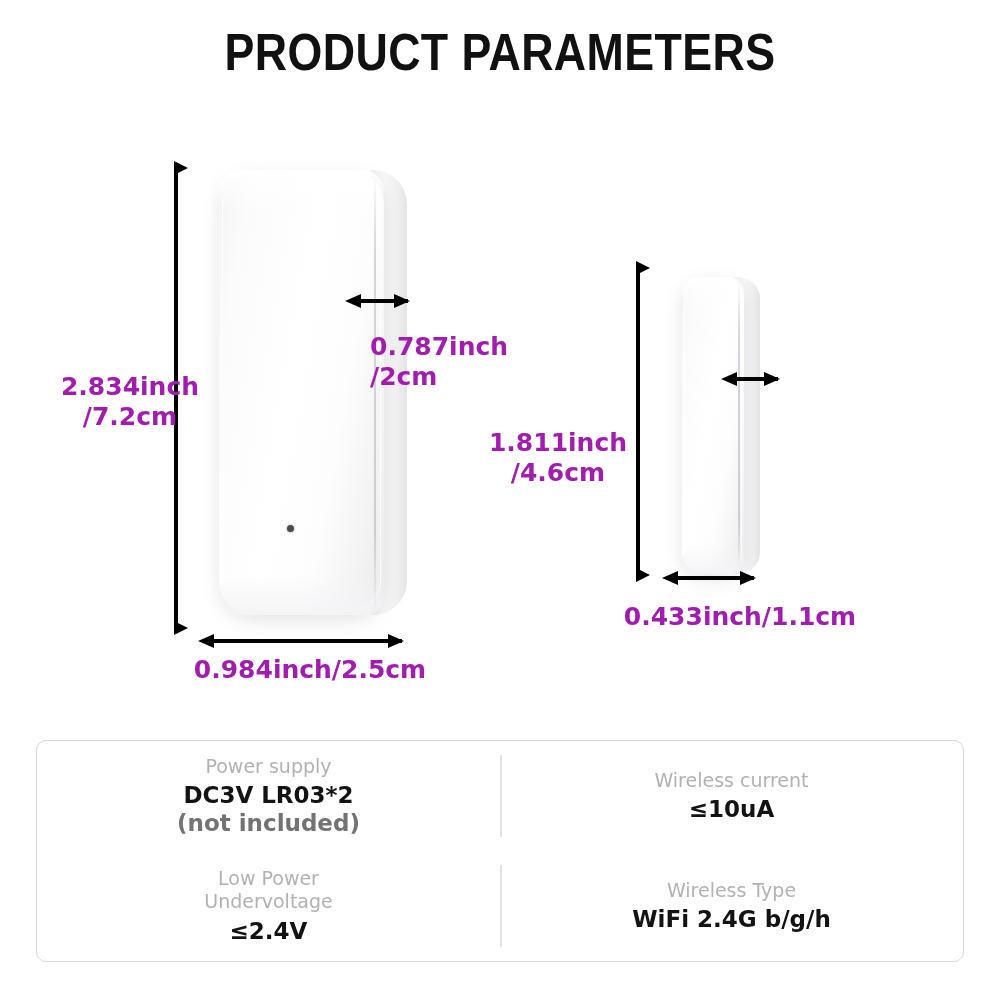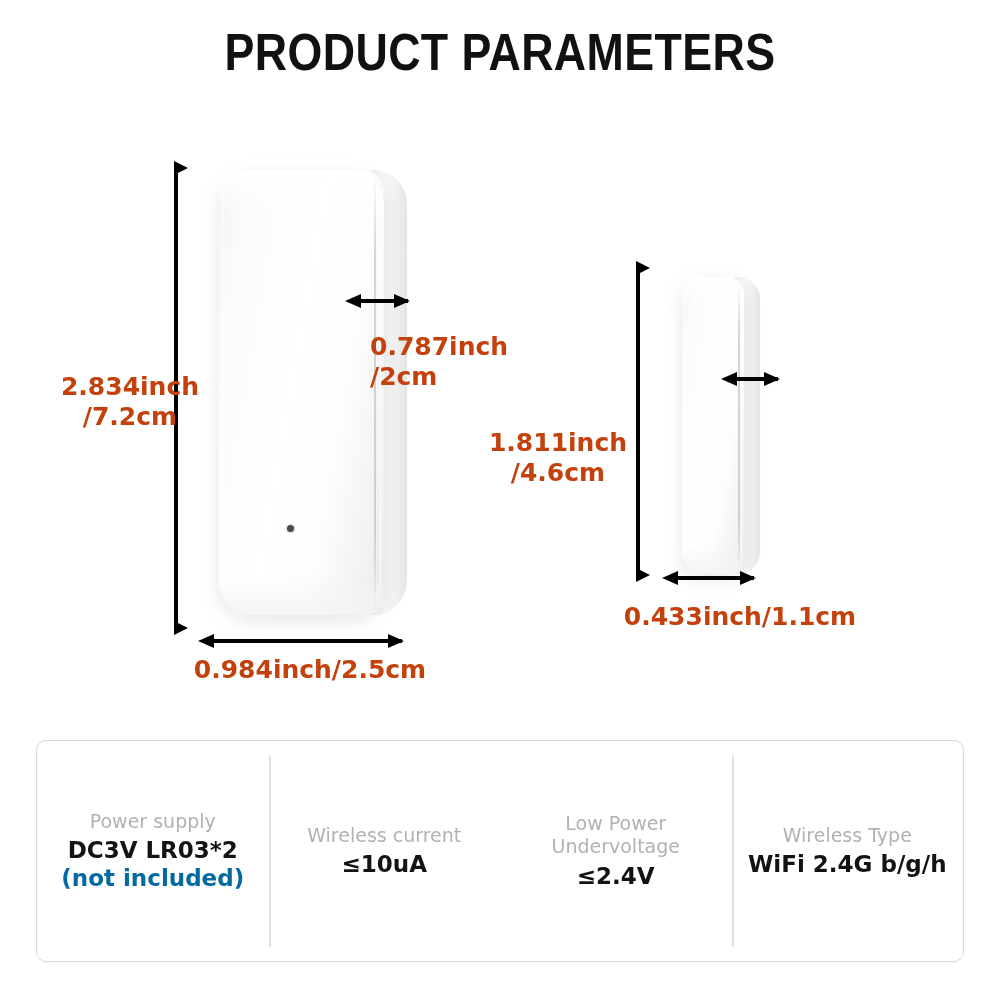--- a/index.html
+++ b/index.html
@@ -163,21 +163,21 @@
     height: 730px;
     pointer-events: none;
   }
 
   
   .dim {
     position: absolute;
     font-family: "DejaVu Sans", "Liberation Sans", sans-serif;
     font-size: 25px;
     font-weight: bold;
-    color: #c2410c;
+    color: #a21caf;
     line-height: 1.18;
     white-space: pre;
     text-align: center;
   }
   #dim-sensor-height { left: 40px;  top: 372px; width: 180px; }
   #dim-sensor-depth  { left: 370px; top: 332px; width: 190px; text-align:left; }
   #dim-sensor-width  { left: 190px; top: 655px; width: 240px; }
   #dim-magnet-height { left: 468px; top: 428px; width: 180px; }
   #dim-magnet-depth  { left: 770px; top: 396px; width: 190px; text-align:left; }
   #dim-magnet-width  { left: 615px; top: 602px; width: 250px; }
@@ -186,21 +186,21 @@
   .spec-table {
     position: absolute;
     left: 36px;
     top: 740px;
     width: 928px;
     height: 222px;
     border: 1px solid #d9d9dc;
     border-radius: 10px;
     box-sizing: border-box;
     display: flex;
-    flex-direction: row;
+    flex-direction: column;
     background: #ffffff;
   }
   .spec-row {
     flex: 1 1 0;
     display: flex;
     flex-direction: row;
   }
   .spec-cell {
     flex: 1 1 0;
     position: relative;
@@ -321,21 +321,21 @@
 /4.6cm</div>
   <div class="dim" id="dim-magnet-width">0.433inch/1.1cm</div>
 </div>
 
 <div class="spec-table">
 
   <div class="spec-row">
     <div class="spec-cell">
       <div class="spec-label">Power supply</div>
       <div class="spec-value">DC3V LR03*2</div>
-      <div class="spec-note" style="color: #0369a1;">(not included)</div>
+      <div class="spec-note" style="color: #737373;">(not included)</div>
     </div>
     <div class="spec-cell">
       <div class="spec-label">Wireless current</div>
       <div class="spec-value">≤10uA</div>
     </div>
   </div>
 
   <div class="spec-row">
     <div class="spec-cell">
       <div class="spec-label">Low Power

